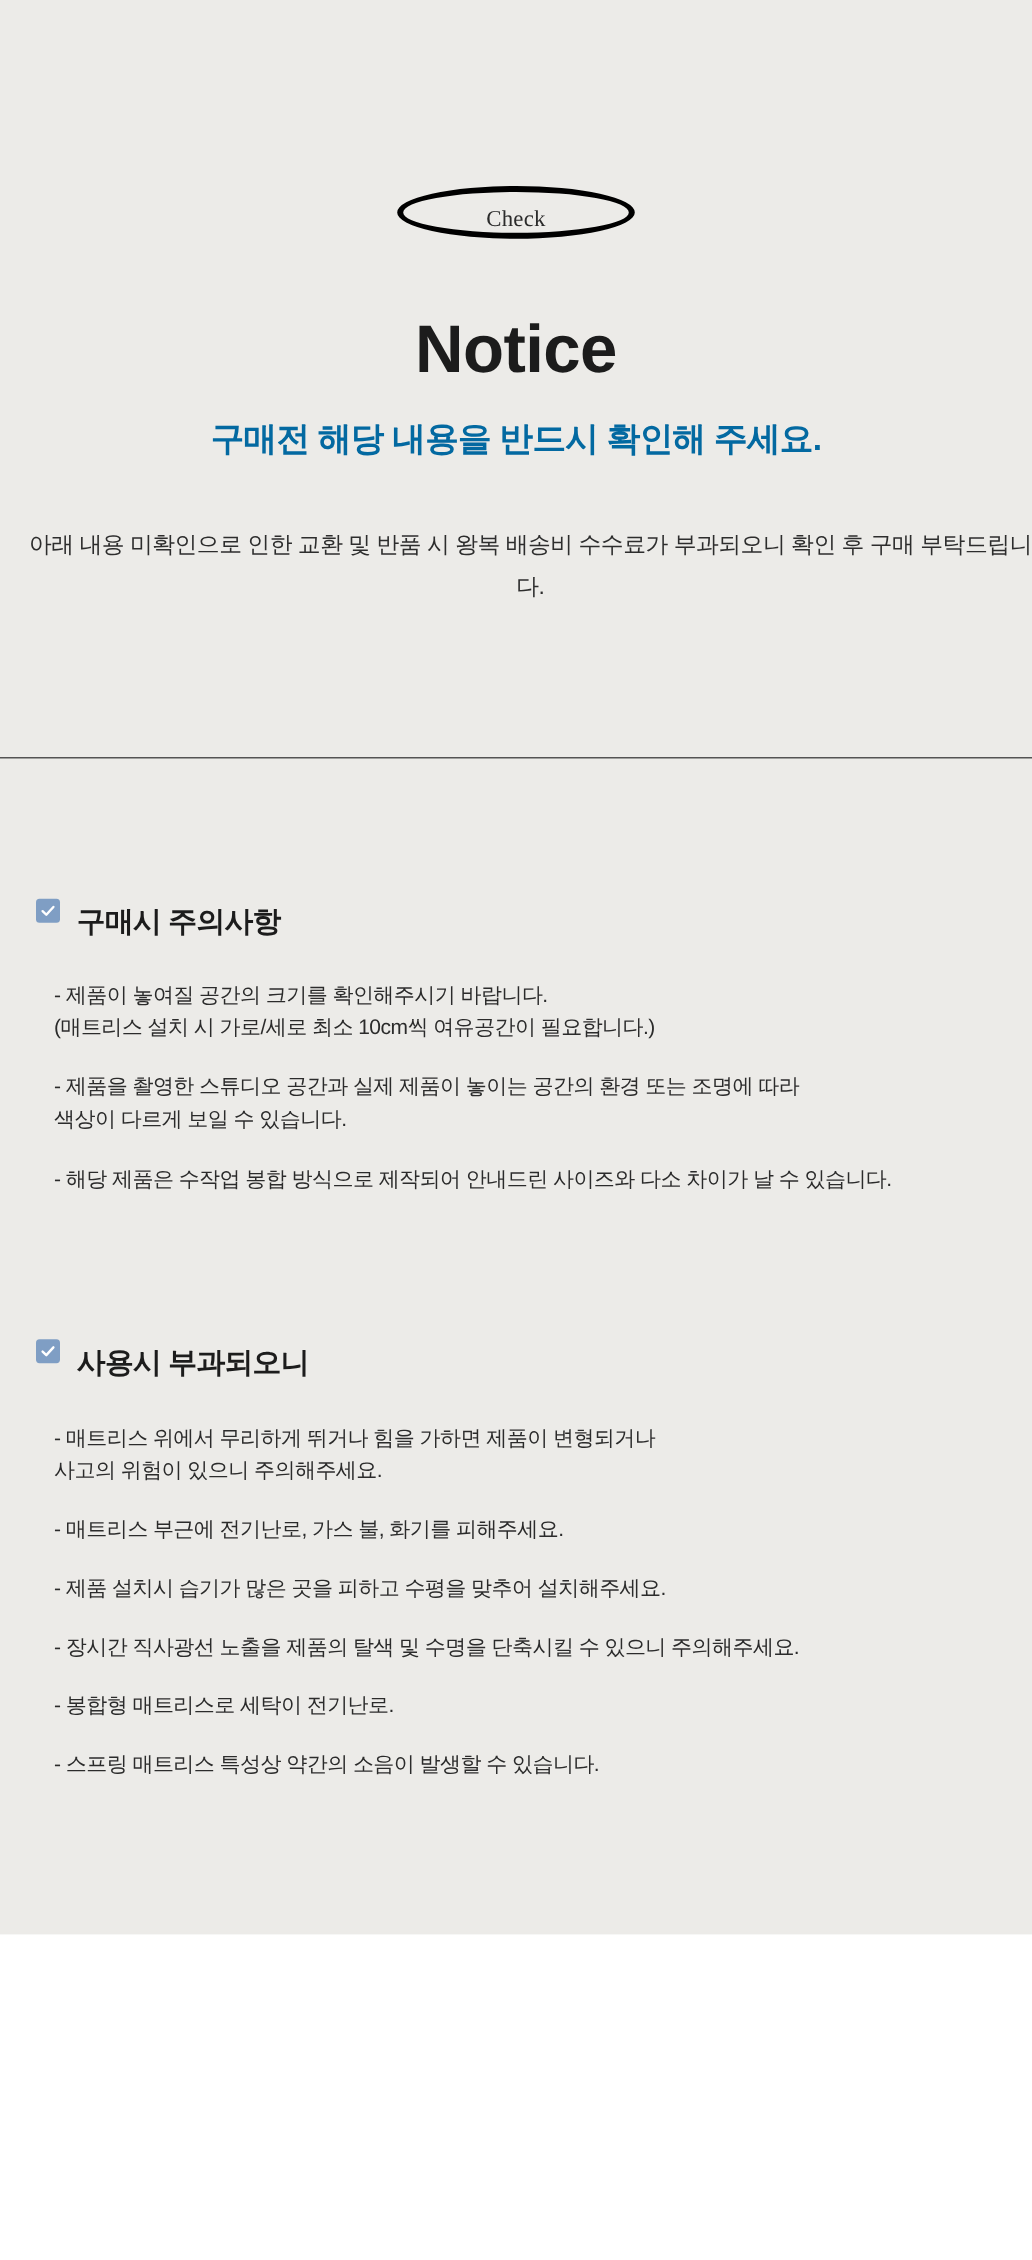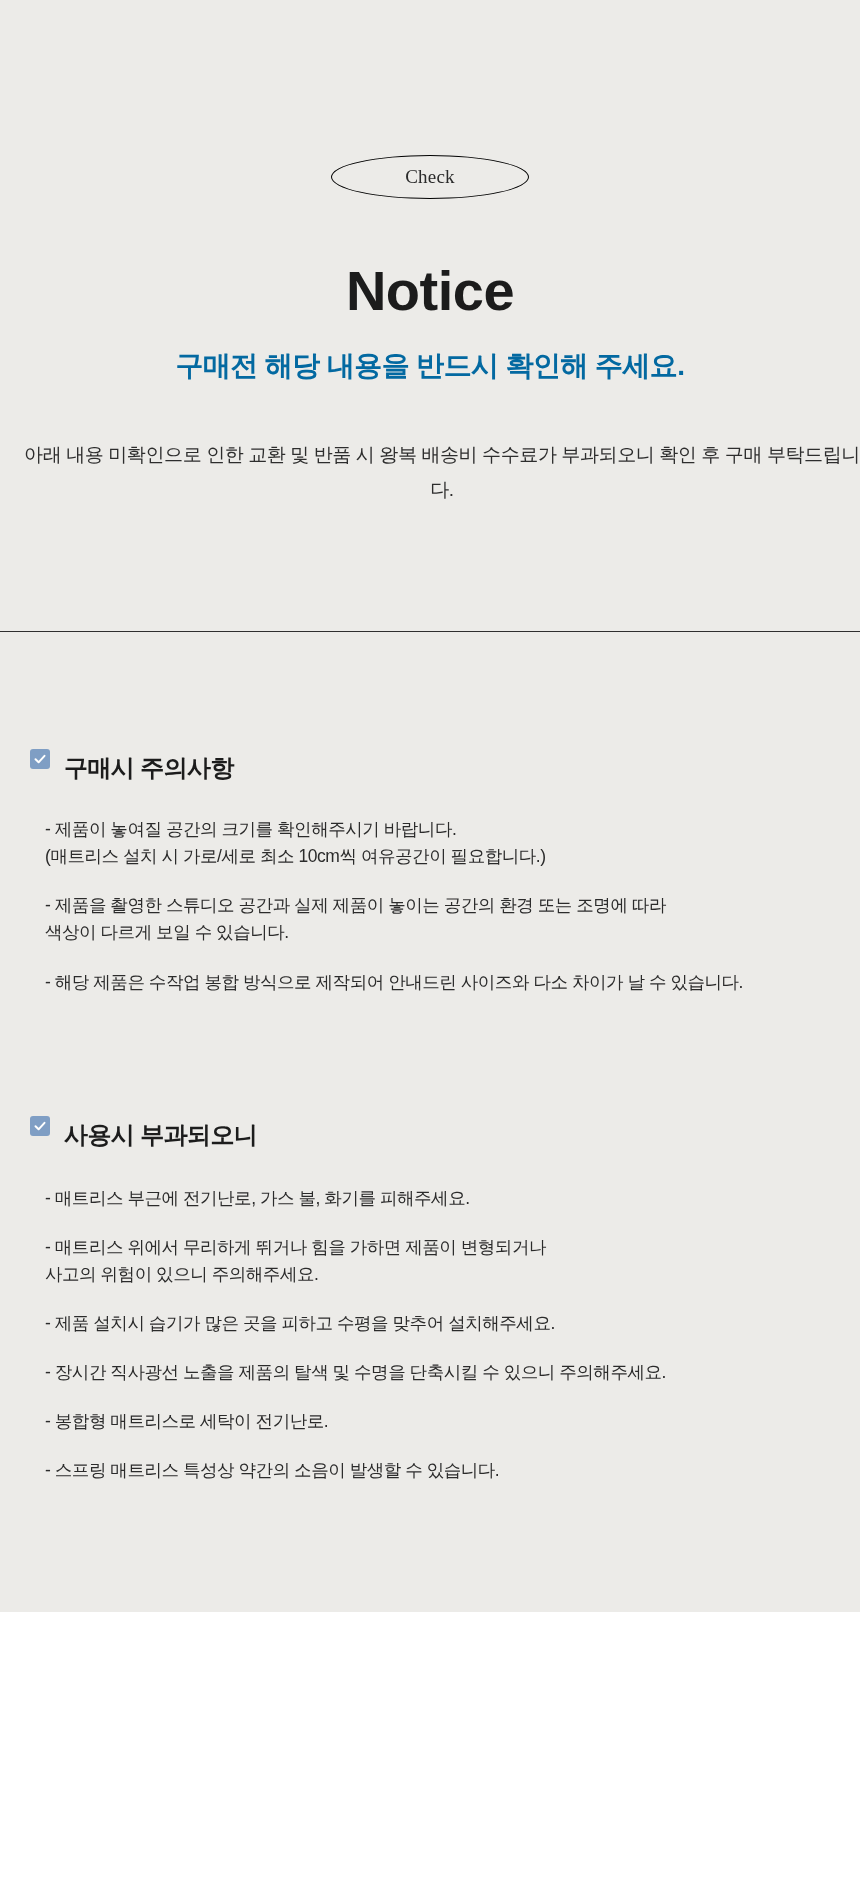--- a/index.html
+++ b/index.html
@@ -36,24 +36,24 @@
     width: 860px;
     height: 632px;
     box-sizing: border-box;
     border-bottom: 1px solid #2f2f2f;
     text-align: center;
   }
   .check-pill {
     width: 198px;
     height: 44px;
     margin: 155px auto 0;
-    border: 1px solid #000000;
+    border: 5px solid #000000;
     border-radius: 50%/50%;
     display: flex;
-    align-items: center;
+    align-items: flex-end;
     justify-content: center;
     box-sizing: border-box;
   }
   .check-pill span {
     font-family: "Liberation Serif", "DejaVu Serif", serif;
     font-size: 19px;
     color: #2b2b2b;
     letter-spacing: .2px;
   }
   .notice-title {
@@ -174,23 +174,23 @@
       <div class="section second">
         <div class="section-head">
           <span class="checkbox">
             <svg width="14" height="14" viewBox="0 0 14 14" aria-hidden="true">
               <path d="M2.5 7.3 L5.6 10.3 L11.5 3.8" fill="none" stroke="#ffffff" stroke-width="2" stroke-linecap="round" stroke-linejoin="round"></path>
             </svg>
           </span>
           <span class="section-title">사용시 부과되오니</span>
         </div>
         <ul class="bullets">
-          <li>- 매트리스 부근에 전기난로, 가스 불, 화기를 피해주세요.</li>
           <li>- 매트리스 위에서 무리하게 뛰거나 힘을 가하면 제품이 변형되거나
   사고의 위험이 있으니 주의해주세요.</li>
+          <li>- 매트리스 부근에 전기난로, 가스 불, 화기를 피해주세요.</li>
           <li>- 제품 설치시 습기가 많은 곳을 피하고 수평을 맞추어 설치해주세요.</li>
           <li>- 장시간 직사광선 노출을 제품의 탈색 및 수명을 단축시킬 수 있으니 주의해주세요.</li>
           <li>- 봉합형 매트리스로 세탁이 전기난로.</li>
           <li>- 스프링 매트리스 특성상 약간의 소음이 발생할 수 있습니다.</li>
         </ul>
       </div>
 
     </div>
   </div>
 </div>

